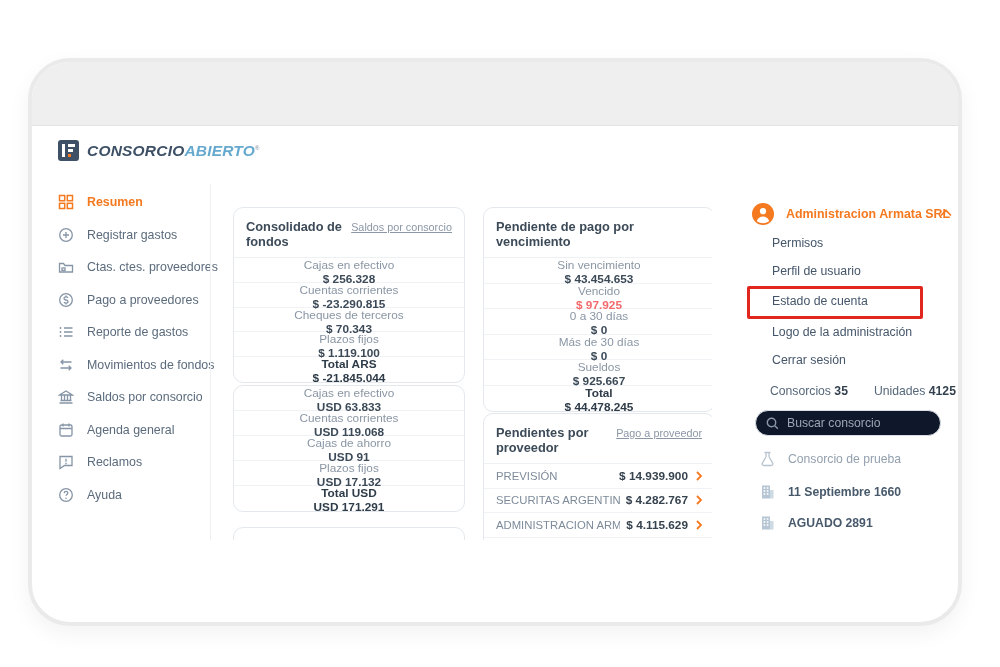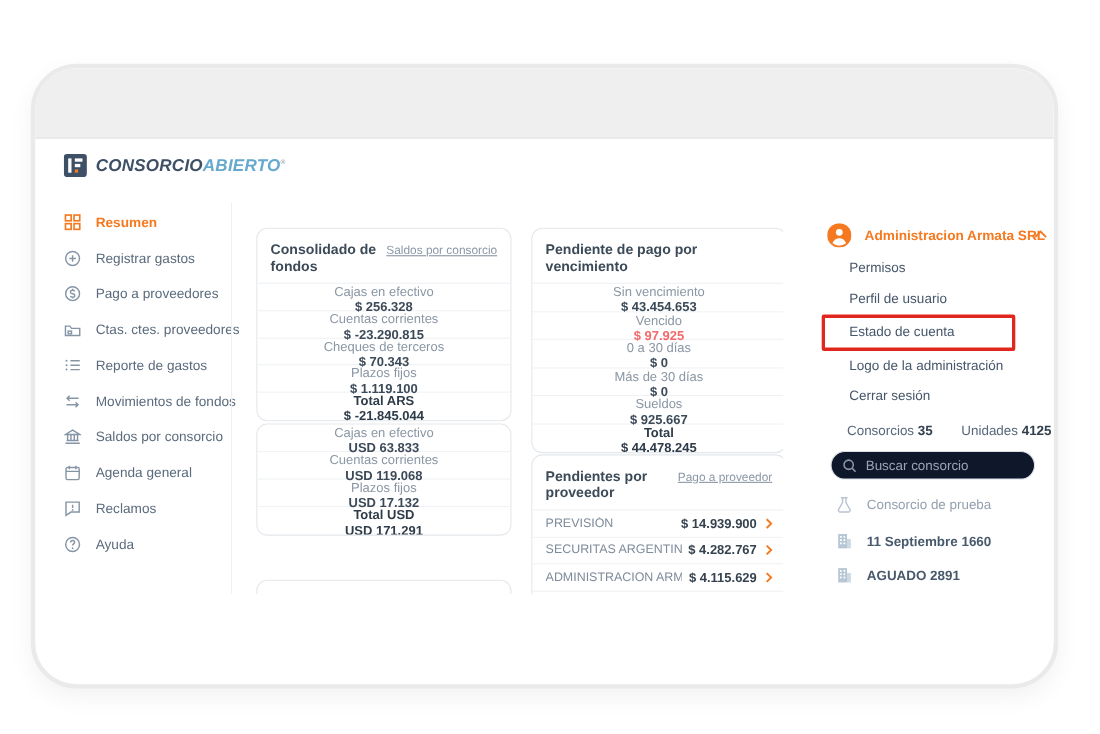--- a/index.html
+++ b/index.html
@@ -101,31 +101,31 @@
     </div>
     <div class="side-item">
       <svg width="16" height="16" viewBox="0 0 16 16" fill="none" stroke-width="1.3">
           <circle cx="8" cy="8" r="6.3"></circle>
           <path d="M8 5v6M5 8h6"></path>
         </svg>
       <span>Registrar gastos</span>
     </div>
     <div class="side-item">
       <svg width="16" height="16" viewBox="0 0 16 16" fill="none" stroke-width="1.3">
+          <path d="M1.5 4.5h4l1.5 2h7.5v6.5h-13z"></path>
+          <rect x="4" y="9" width="3" height="2.5"></rect>
+        </svg>
+      <span>Ctas. ctes. proveedores</span>
+    </div>
+    <div class="side-item">
+      <svg width="16" height="16" viewBox="0 0 16 16" fill="none" stroke-width="1.3">
           <circle cx="8" cy="8" r="6.3"></circle>
           <path d="M10 5.8c-.5-.7-1.2-1-2-1-1.1 0-2 .6-2 1.6s.9 1.4 2 1.6c1.1.2 2 .6 2 1.6s-.9 1.6-2 1.6c-.8 0-1.5-.3-2-1M8 3.6v1.2M8 11.2v1.2"></path>
         </svg>
       <span>Pago a proveedores</span>
-    </div>
-    <div class="side-item">
-      <svg width="16" height="16" viewBox="0 0 16 16" fill="none" stroke-width="1.3">
-          <path d="M1.5 4.5h4l1.5 2h7.5v6.5h-13z"></path>
-          <rect x="4" y="9" width="3" height="2.5"></rect>
-        </svg>
-      <span>Ctas. ctes. proveedores</span>
     </div>
     <div class="side-item">
       <svg width="16" height="16" viewBox="0 0 16 16" fill="none" stroke-width="1.3">
           <path d="M6 4h8.5M6 8h8.5M6 12h8.5"></path>
           <circle cx="2.5" cy="4" r="0.9" fill="#8695a6" stroke="none"></circle>
           <circle cx="2.5" cy="8" r="0.9" fill="#8695a6" stroke="none"></circle>
           <circle cx="2.5" cy="12" r="0.9" fill="#8695a6" stroke="none"></circle>
         </svg>
       <span>Reporte de gastos</span>
     </div>
@@ -198,20 +198,24 @@
     </div>
 
     <div class="card h25" style="left:23px; top:323px;">
       <div class="row">
           <span class="lbl">Cajas en efectivo</span>
           <span class="val">USD 63.833</span>
         </div>
       <div class="row">
           <span class="lbl">Cuentas corrientes</span>
           <span class="val">USD 119.068</span>
+        </div>
+      <div class="row">
+          <span class="lbl">Cajas de ahorro</span>
+          <span class="val">USD 91</span>
         </div>
       <div class="row">
           <span class="lbl">Plazos fijos</span>
           <span class="val">USD 17.132</span>
         </div>
       <div class="row total">
           <span class="lbl">Total USD</span>
           <span class="val">USD 171.291</span>
         </div>
     </div>

